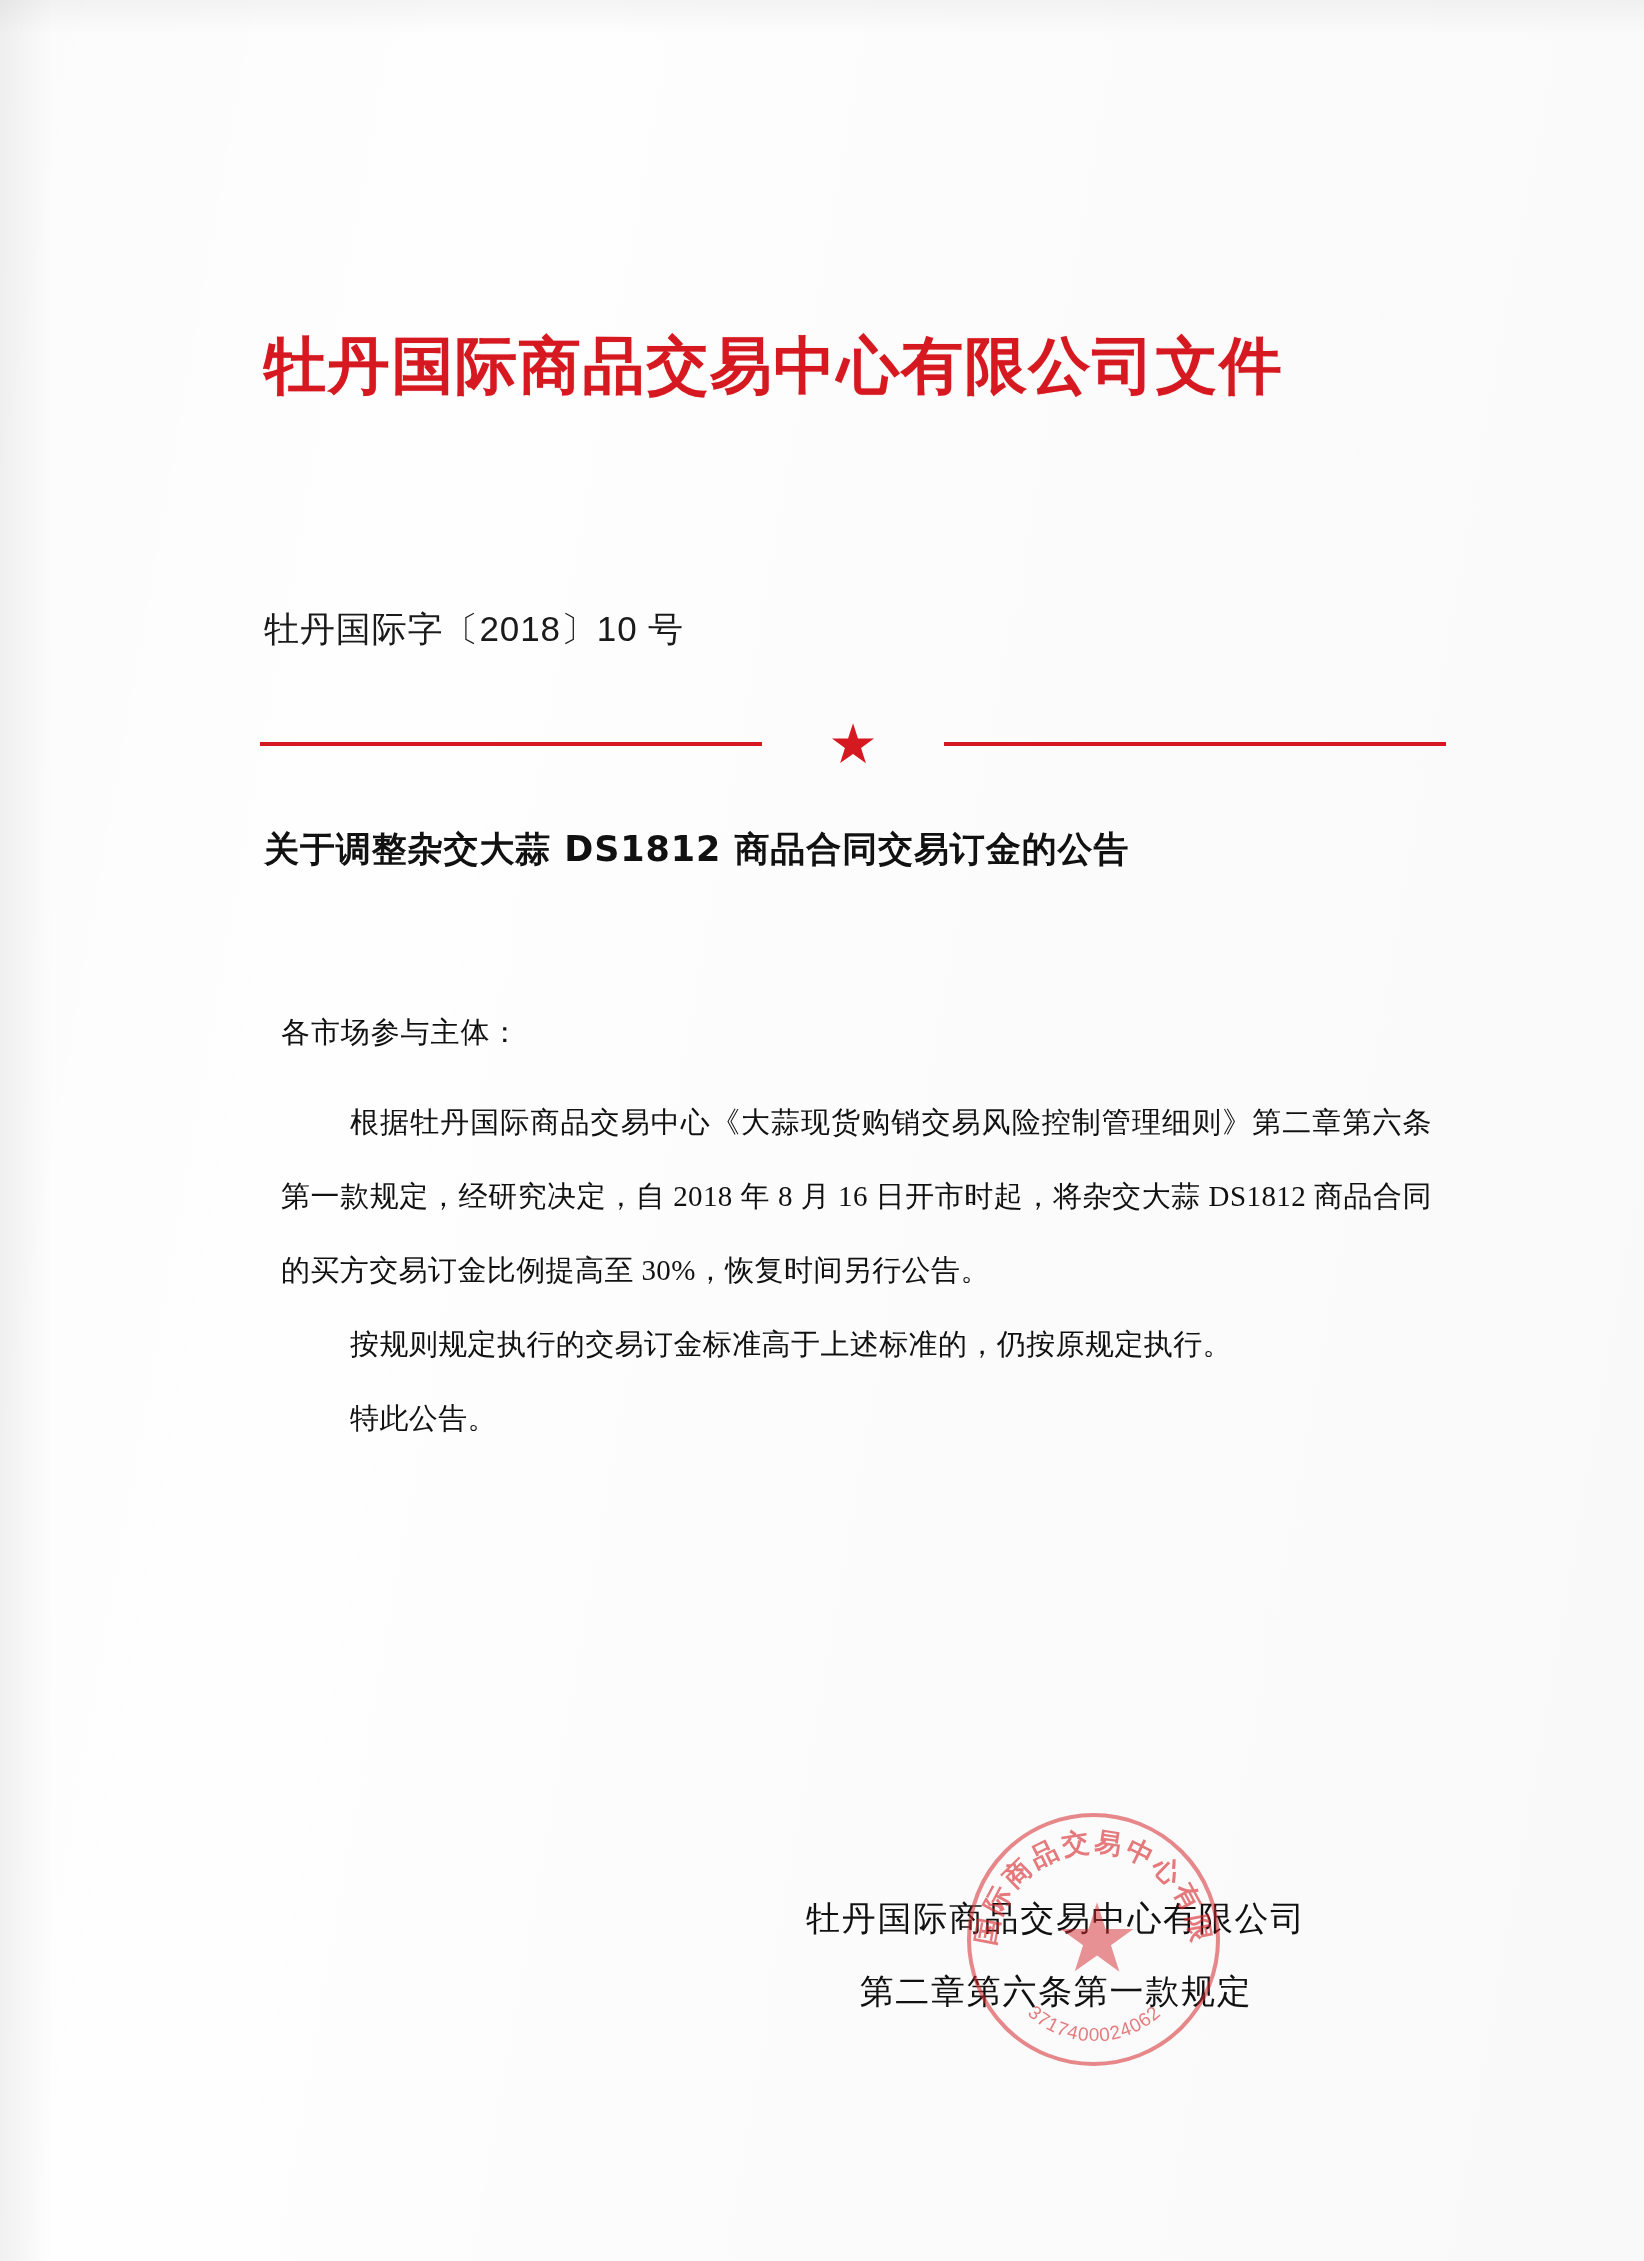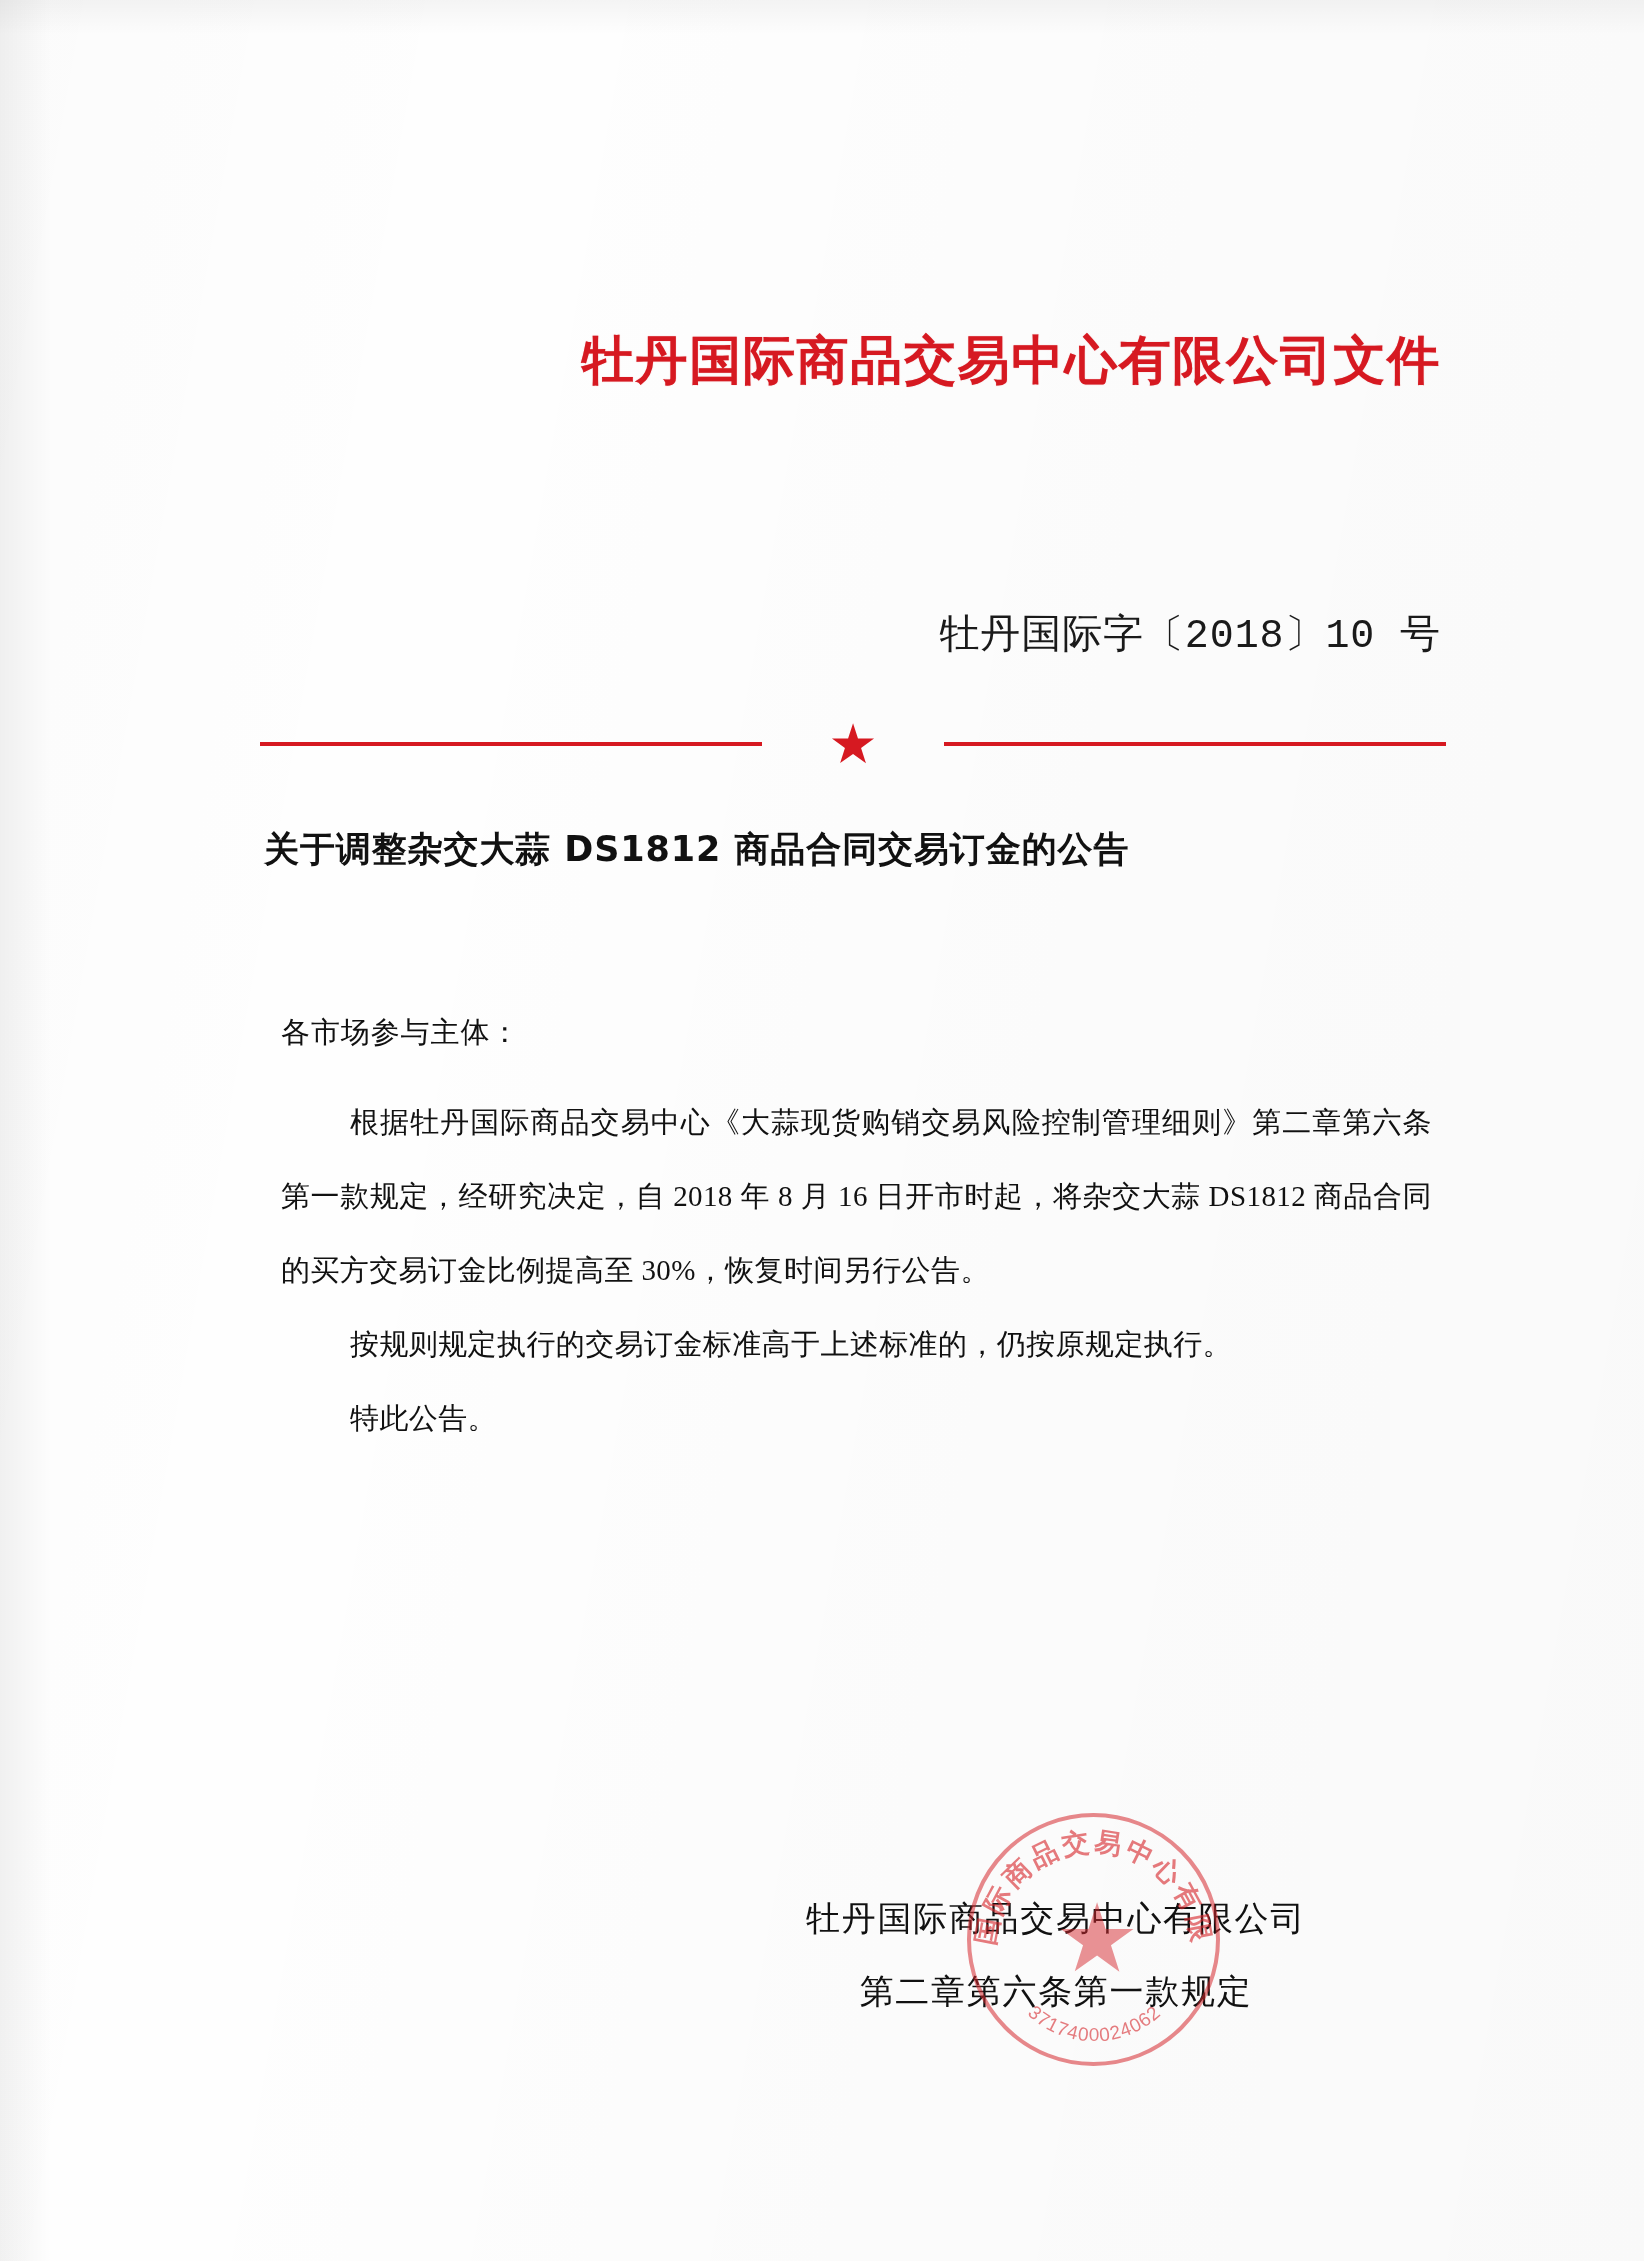--- a/index.html
+++ b/index.html
@@ -42,42 +42,42 @@
     background: linear-gradient(180deg, rgba(0,0,0,0.04), rgba(0,0,0,0));
     pointer-events: none;
   }
 
   
   .masthead {
     position: absolute;
     left: 264px;
     top: 333px;
     width: 1177px;
-    text-align: right;
+    text-align: left;
     color: #d61921;
     font-family: "DejaVu Sans", "Liberation Sans", sans-serif;
     font-weight: bold;
-    font-size: 52px;
+    font-size: 62px;
     line-height: 1.05;
     letter-spacing: 1.7px;
     white-space: nowrap;
     text-shadow: 0 0 0.9px rgba(214,25,33,0.5);
   }
 
   
   .doc-number {
     position: absolute;
     left: 264px;
     top: 606px;
     width: 1177px;
-    text-align: right;
+    text-align: left;
     color: #1a1a1a;
-    font-size: 40px;
+    font-size: 35px;
     letter-spacing: 0.9px;
-    font-family: Liberation Mono, monospace;
+    font-family: Liberation Sans, sans-serif;
   }
 
   
   .rule-wrap {
     position: absolute;
     left: 260px;
     top: 718px;
     width: 1186px;
     height: 52px;
   }

